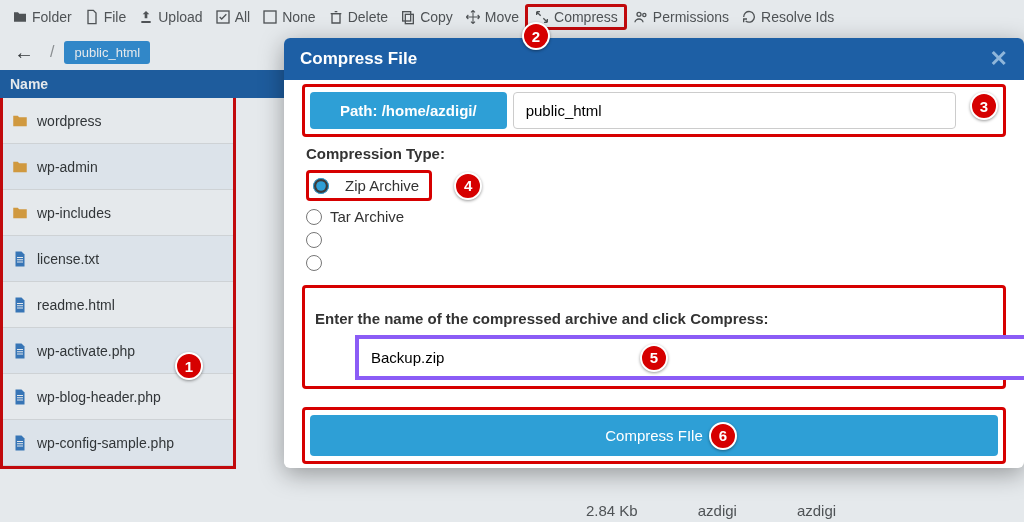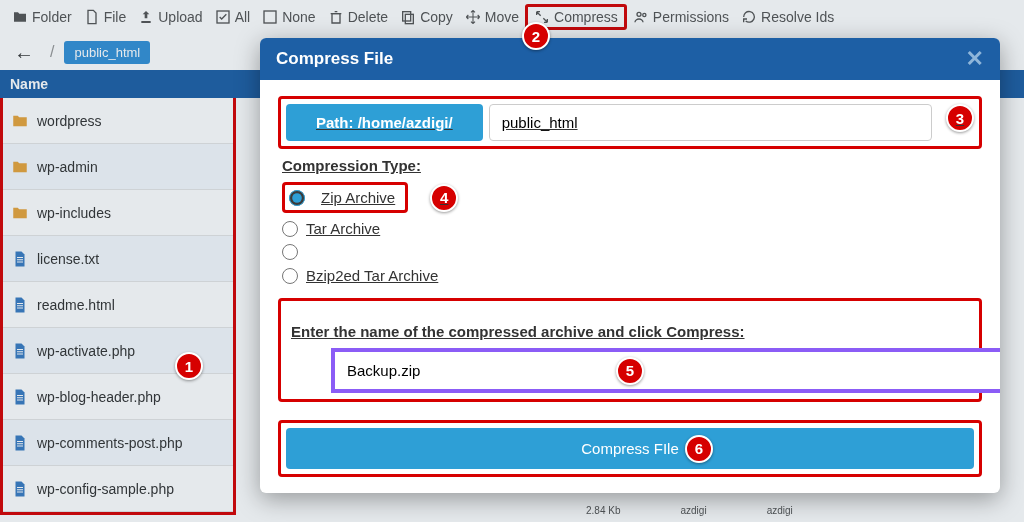--- a/index.html
+++ b/index.html
@@ -22,31 +22,31 @@
 
   
   .filelist { border: 3px solid #d60000; border-top: none; position: relative; width: 236px; }
   .frow { height: 46px; display: flex; align-items: center; padding: 0 8px; font-size: 14px; color: #333; border-bottom: 1px solid #e5e5e5; cursor: pointer; }
   .frow:nth-child(even) { background: #f5f9fd; }
   .frow .icn { width: 18px; height: 18px; margin-right: 8px; flex-shrink: 0; }
   .fold-i { fill: #e8a43b; }
   .file-i { fill: #3a7cc2; }
 
   
-  .bottomrow { position:absolute; left:236px; right:0; bottom:0; height:23px; display:flex; align-items:center; font-size:10px; color:#555; }
+  .bottomrow { position:absolute; left:236px; right:0; bottom:0; height:23px; display:flex; align-items:center; font-size:15px; color:#555; }
   .bottomrow span { padding: 0 30px; }
 
   
   .ovl { position: absolute; inset: 0; background: rgba(40,70,100,0.12); pointer-events: none; }
 
   
-  .modal { position: absolute; left: 260px; top: 38px; width: 740px; background: #fff; border-radius: 6px; box-shadow: 0 6px 24px rgba(0,0,0,.35); overflow: hidden; }
+  .modal { position: absolute; left: 284px; top: 38px; width: 740px; background: #fff; border-radius: 6px; box-shadow: 0 6px 24px rgba(0,0,0,.35); overflow: hidden; }
   .modal-hd { background: #1d5fa5; color: #fff; height: 42px; display: flex; align-items: center; justify-content: space-between; padding: 0 16px; font-size: 17px; font-weight: bold; }
   .modal-close { color: #8fb6da; font-size: 22px; cursor: pointer; }
-  .modal-bd { padding: 16px 18px; font-size: 15px; color: #333; text-decoration: underline; }
+  .modal-bd { padding: 4px 18px; font-size: 15px; color: #333; }
 
   .pathrow { display: flex; gap: 0; border: 3px solid #d60000; border-radius: 4px; padding: 5px; margin-bottom: 8px; }
   .pathlbl { background: #2e9fd6; color: #fff; font-weight: bold; padding: 10px 30px; border-radius: 4px; white-space: nowrap; }
   .pathinp { flex: 1; border: 1px solid #ccc; border-radius: 4px; padding: 8px 12px; font-size: 15px; margin-left: 6px; }
 
   .ctype { font-weight: bold; margin: 6px 0 8px 4px; }
   .radios { margin-left: 4px; }
   .radio { display: flex; align-items: center; gap: 8px; margin: 7px 0; font-size: 15px; }
   .radio input { width: 16px; height: 16px; accent-color: #2e9fd6; }
   .zip-hl { display: inline-flex; align-items: center; gap: 16px; border: 3px solid #d60000; border-radius: 4px; padding: 4px 10px 4px 4px; }
@@ -190,27 +190,20 @@
         <path d="M8 10h8M8 13h8M8 16h8" stroke="#fff" stroke-width="1.5"></path>
       </svg>
       <span>wp-activate.php</span>
     </div>
     <div class="frow">
       <svg class="icn file-i" viewBox="0 0 24 24">
         <path d="M6 2h8l4 4v16H6z"></path>
         <path d="M8 10h8M8 13h8M8 16h8" stroke="#fff" stroke-width="1.5"></path>
       </svg>
       <span>wp-blog-header.php</span>
-    </div>
-    <div class="frow">
-      <svg class="icn file-i" viewBox="0 0 24 24">
-        <path d="M6 2h8l4 4v16H6z"></path>
-        <path d="M8 10h8M8 13h8M8 16h8" stroke="#fff" stroke-width="1.5"></path>
-      </svg>
-      <span>wp-comments-post.php</span>
     </div>
     <div class="frow">
       <svg class="icn file-i" viewBox="0 0 24 24">
         <path d="M6 2h8l4 4v16H6z"></path>
         <path d="M8 10h8M8 13h8M8 16h8" stroke="#fff" stroke-width="1.5"></path>
       </svg>
       <span>wp-config-sample.php</span>
     </div>
   </div>
 
@@ -244,21 +237,20 @@
         </label>
       <label class="radio">
           <input type="radio" name="ct" style="">
           <span>Tar Archive</span>
         </label>
       <label class="radio">
           <input type="radio" name="ct" style="">
         </label>
       <label class="radio">
           <input type="radio" name="ct" style="">
-          <span>Bzip2ed Tar Archive</span>
         </label>
     </div>
     <div class="namewrap" style="margin-top:14px">
       <div class="entlbl" style="padding:2px 4px 8px">Enter the name of the compressed archive and click Compress:</div>
       <div style="position:relative">
         <input class="nameinp" value="Backup.zip" style="">
         <div class="co" style="left:50%;top:50%;transform:translate(-50%,-50%)">5</div>
       </div>
     </div>
     <div class="btnwrap">

